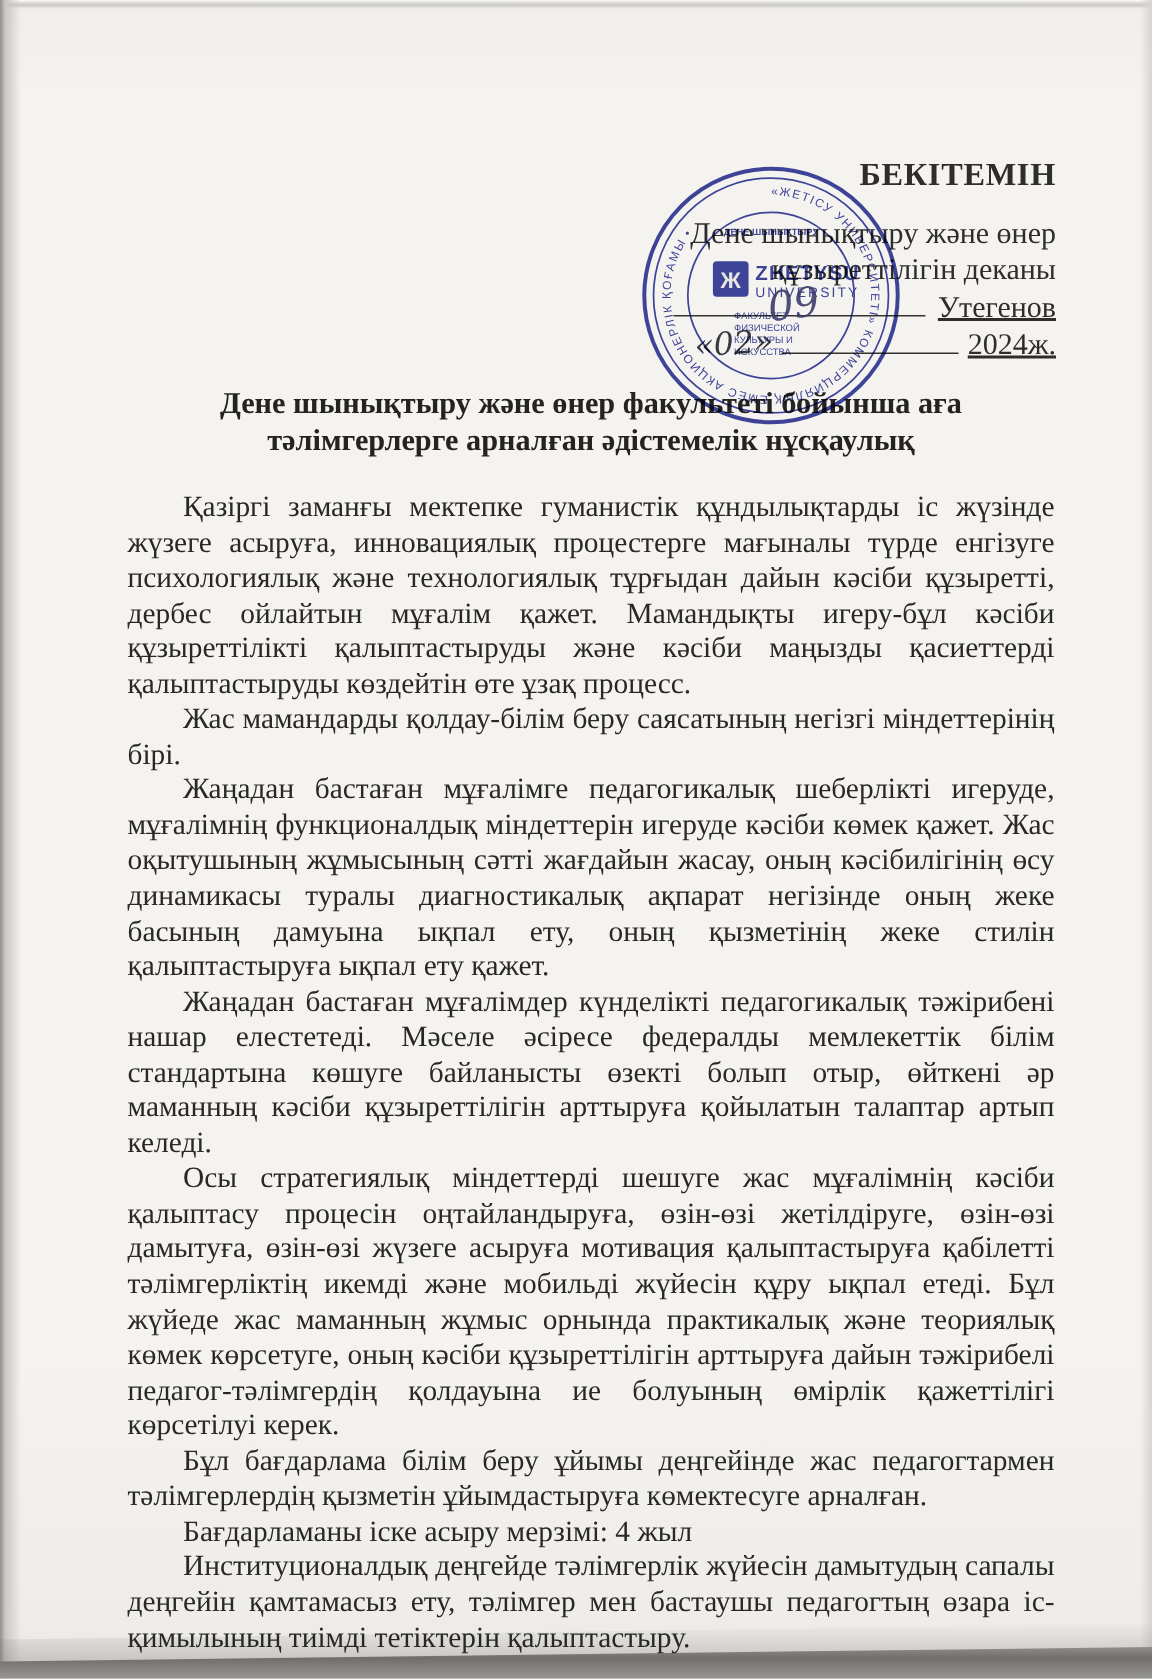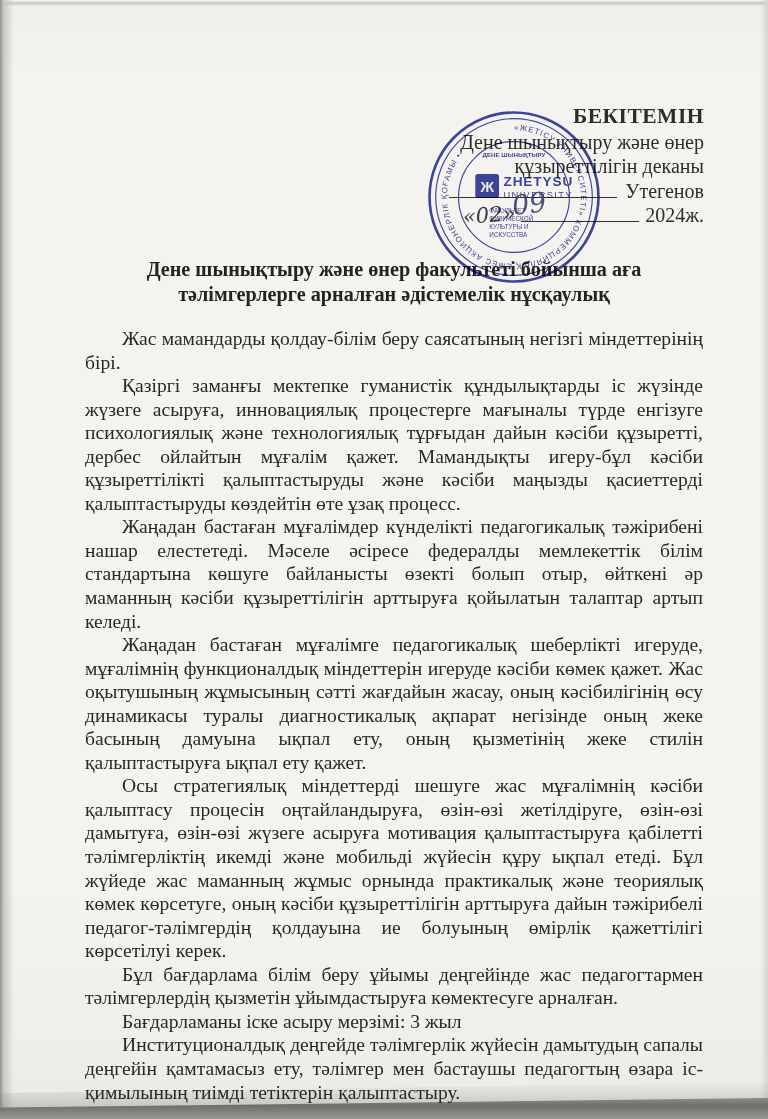--- a/index.html
+++ b/index.html
@@ -17,22 +17,22 @@
   .edge-bottom{position:absolute;left:0;right:0;bottom:0;height:30px;
                background:linear-gradient(180deg,#b3b2ae 0%,#6f6e6a 55%,#989793 100%);
                clip-path:polygon(0 62%,100% 30%,100% 100%,0 100%);}
   .edge-bottom-soft{position:absolute;left:0;right:0;bottom:8px;height:30px;
                background:linear-gradient(180deg,rgba(0,0,0,0) 0%,rgba(120,119,115,.35) 100%);
                clip-path:polygon(0 40%,100% 5%,100% 100%,0 100%);}
 
   
   .approval{position:absolute;top:104px;right:64px;width:340px;text-align:right;
             color:#2e2d2b;font-size:20px;line-height:24.5px;}
-  .approve-label{font-weight:bold;font-size:21.5px;letter-spacing:.5px;margin-bottom:1px;}
-  .sig-row{white-space:nowrap;}
+  .approve-label{font-weight:bold;font-size:21.5px;letter-spacing:.5px;margin-bottom:15px;}
+  .sig-row{white-space:nowrap;text-decoration:underline;}
   .blank-line{display:inline-block;border-bottom:1.6px solid #34332f;height:17px;
               vertical-align:baseline;}
   .sig-blank{width:168px;margin-right:8px;}
   .date-blank{width:118px;margin:0 6px;}
   .hand{font-style:italic;color:#3a3a40;font-family:"DejaVu Serif",serif;
         display:inline-block;transform:rotate(-4deg);font-size:21px;}
   .hand-month{position:absolute;left:512px;top:188px;font-style:italic;
         font-family:"DejaVu Serif",serif;font-size:27px;color:#3d3e6b;
         transform:rotate(-8deg);opacity:.9;z-index:4;}
 
@@ -88,23 +88,23 @@
       <text x="72" y="118" font-size="7.2">ФАКУЛЬТЕТ</text>
       <text x="72" y="127" font-size="7.2">ФИЗИЧЕСКОЙ</text>
       <text x="72" y="136" font-size="7.2">КУЛЬТУРЫ И</text>
       <text x="72" y="145" font-size="7.2">ИСКУССТВА</text>
     </svg>
   </div>
 
   <div class="doc-title">Дене шынықтыру және өнер факультеті бойынша аға тәлімгерлерге арналған әдістемелік нұсқаулық</div>
 
   <div class="doc-body">
+    <p>Қазіргі заманғы мектепке гуманистік құндылықтарды іс жүзінде жүзеге асыруға, инновациялық процестерге мағыналы түрде енгізуге психологиялық және технологиялық тұрғыдан дайын кәсіби құзыретті, дербес ойлайтын мұғалім қажет. Мамандықты игеру-бұл кәсіби құзыреттілікті қалыптастыруды және кәсіби маңызды қасиеттерді қалыптастыруды көздейтін өте ұзақ процесс.</p>
     <p>Жас мамандарды қолдау-білім беру саясатының негізгі міндеттерінің бірі.</p>
-    <p>Қазіргі заманғы мектепке гуманистік құндылықтарды іс жүзінде жүзеге асыруға, инновациялық процестерге мағыналы түрде енгізуге психологиялық және технологиялық тұрғыдан дайын кәсіби құзыретті, дербес ойлайтын мұғалім қажет. Мамандықты игеру-бұл кәсіби құзыреттілікті қалыптастыруды және кәсіби маңызды қасиеттерді қалыптастыруды көздейтін өте ұзақ процесс.</p>
+    <p>Жаңадан бастаған мұғалімге педагогикалық шеберлікті игеруде, мұғалімнің функционалдық міндеттерін игеруде кәсіби көмек қажет. Жас оқытушының жұмысының сәтті жағдайын жасау, оның кәсібилігінің өсу динамикасы туралы диагностикалық ақпарат негізінде оның жеке басының дамуына ықпал ету, оның қызметінің жеке стилін қалыптастыруға ықпал ету қажет.</p>
     <p>Жаңадан бастаған мұғалімдер күнделікті педагогикалық тәжірибені нашар елестетеді. Мәселе әсіресе федералды мемлекеттік білім стандартына көшуге байланысты өзекті болып отыр, өйткені әр маманның кәсіби құзыреттілігін арттыруға қойылатын талаптар артып келеді.</p>
-    <p>Жаңадан бастаған мұғалімге педагогикалық шеберлікті игеруде, мұғалімнің функционалдық міндеттерін игеруде кәсіби көмек қажет. Жас оқытушының жұмысының сәтті жағдайын жасау, оның кәсібилігінің өсу динамикасы туралы диагностикалық ақпарат негізінде оның жеке басының дамуына ықпал ету, оның қызметінің жеке стилін қалыптастыруға ықпал ету қажет.</p>
     <p>Осы стратегиялық міндеттерді шешуге жас мұғалімнің кәсіби қалыптасу процесін оңтайландыруға, өзін-өзі жетілдіруге, өзін-өзі дамытуға, өзін-өзі жүзеге асыруға мотивация қалыптастыруға қабілетті тәлімгерліктің икемді және мобильді жүйесін құру ықпал етеді. Бұл жүйеде жас маманның жұмыс орнында практикалық және теориялық көмек көрсетуге, оның кәсіби құзыреттілігін арттыруға дайын тәжірибелі педагог-тәлімгердің қолдауына ие болуының өмірлік қажеттілігі көрсетілуі керек.</p>
     <p>Бұл бағдарлама білім беру ұйымы деңгейінде жас педагогтармен тәлімгерлердің қызметін ұйымдастыруға көмектесуге арналған.</p>
-    <p>Бағдарламаны іске асыру мерзімі: 3 жыл</p>
+    <p>Бағдарламаны іске асыру мерзімі: 4 жыл</p>
     <p>Институционалдық деңгейде тәлімгерлік жүйесін дамытудың сапалы деңгейін қамтамасыз ету, тәлімгер мен бастаушы педагогтың өзара іс-қимылының тиімді тетіктерін қалыптастыру.</p>
 
   </div>
 </div>
 
 </body></html>

